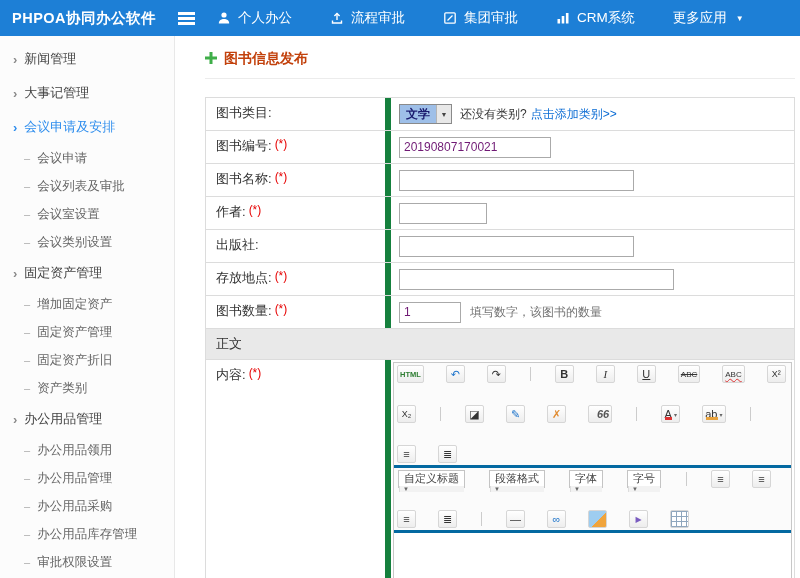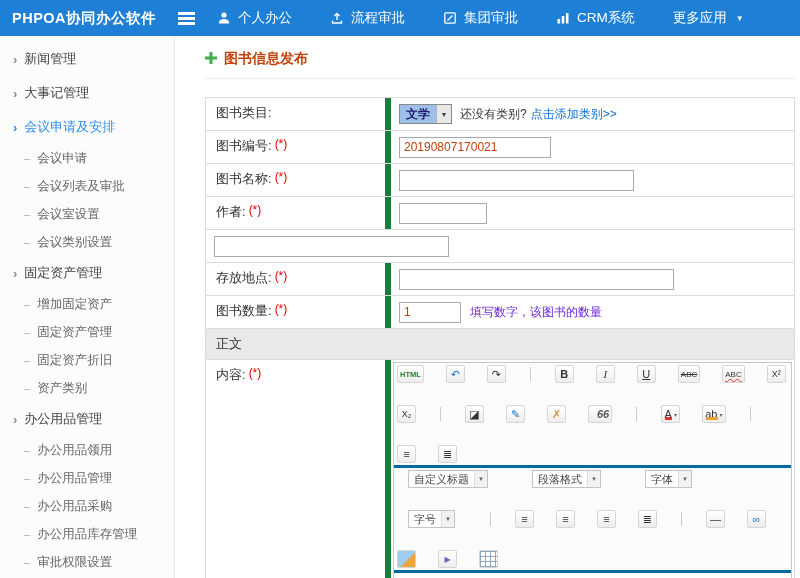--- a/index.html
+++ b/index.html
@@ -31,24 +31,24 @@
   .main { position:absolute; top:36px; left:176px; right:0; bottom:0; background:#fff; padding:6px 5px 0 29px; }
   .page-head { display:flex; align-items:center; gap:7px; padding:8px 0 10px; border-bottom:1px solid #ececec; margin-bottom:18px; }
   .page-title { font-size:14px; font-weight:bold; color:#c2410c; }
 
   
   .form { width:590px; border:1px solid #dcdcdc; border-bottom:none; background:#fff; }
   .form-row { display:flex; align-items:stretch; border-bottom:1px solid #dcdcdc; min-height:33px; }
   .form-label { flex:0 0 185px; width:185px; padding:6px 10px; border-right:6px solid #15803d; font-size:13px; color:#333; display:flex; align-items:flex-start; }
   .req { color:#e60000; margin-left:3px; font-size:12px; }
   .form-value { flex:1; padding:5px 8px; display:flex; align-items:center; font-size:12px; color:#333; }
-  .txt-input { border:1px solid #aaa; height:21px; font-size:12px; padding:0 4px; color:#c2410c; font-family:inherit; }
+  .txt-input { border:1px solid #aaa; height:21px; font-size:12px; padding:0 4px; color:#701a75; font-family:inherit; }
   .w-num { width:152px; } .w-name { width:235px; } .w-author { width:88px; }
   .w-pub { width:235px; } .w-loc { width:275px; } .w-qty { width:62px; }
-  .hint { color:#6d28d9; margin-left:9px; font-size:12px; }
+  .hint { color:#737373; margin-left:9px; font-size:12px; }
   .cat-select { display:inline-flex; align-items:stretch; border:1px solid #8a8a8a; height:20px; background:#fff; cursor:pointer;font-weight:bold; }
   .cat-text { background:#9ebfe8; color:#1a1a6e; font-size:12px; padding:2px 6px; display:flex; align-items:center; }
   .cat-arrow { width:15px; background:#e8e8e8; border-left:1px solid #b5b5b5; font-size:7px; color:#444; display:flex; align-items:center; justify-content:center; }
   .cat-hint { margin-left:8px; font-size:12px; color:#333; }
   .cat-link { margin-left:4px; font-size:12px; color:#0b6cd4; cursor:pointer; text-decoration:none; }
   .section-row { background:#e9e9e9; border-bottom:1px solid #dcdcdc; padding:6px 10px; font-size:13px; color:#333; }
   .content-row { height:233px; }
   .editor-cell { padding:2px; align-items:stretch; }
 
   
@@ -64,21 +64,21 @@
   .tb-btn.html { color:#2e7d32; font-size:7.5px; font-weight:bold; }
   .tb-btn.blue { color:#2277cc; }
   .tb-btn.orange { color:#e08a2e; }
   .tb-btn.purple { color:#7a5cc0; font-size:8px; }
   .tb-btn.quote { font-weight:bold; font-style:italic; color:#555;padding-left:8px; }
   .tb-btn.color-a::after, .tb-btn.color-hl::after { content:""; position:absolute; left:3px; right:7px; bottom:2px; height:3px; }
   .tb-btn.color-a::after { background:#d33; }
   .tb-btn.color-hl::after { background:#e8a23c; }
   .mini-caret { font-size:6px; margin-left:2px; color:#666; }
   .tb-sep { width:1px; height:14px; background:#ccc; margin:0 3px; }
-  .tb-select { display:inline-flex; align-items:center; border:1px solid #c4c4c4; background:#fff; height:18px; margin:1px 12px; font-size:11px; color:#444; cursor:pointer; }
+  .tb-select { display:inline-flex; align-items:center; border:1px solid #c4c4c4; background:#fff; height:18px; margin:1px 2px; font-size:11px; color:#444; cursor:pointer;flex-direction:column; }
   .tb-sel-label { padding:0 5px; white-space:nowrap; }
   .tb-caret { font-size:6px; color:#666; border-left:1px solid #ddd; padding:0 3px; align-self:stretch; display:flex; align-items:center; background:#f2f2f2; }
   .shape-img { background:linear-gradient(135deg,#9ecdf0 0 55%,#f0a43c 55% 100%); width:19px; }
   .shape-table { width:19px; background:repeating-linear-gradient(0deg,#8fa6bd 0 1px,transparent 1px 5px),repeating-linear-gradient(90deg,#8fa6bd 0 1px,transparent 1px 5px),#fff; }
   .editor-body { flex:1; background:#fff; min-height:150px; }
 </style>
 </head>
 <body>
 
 <div class="screen">
@@ -259,20 +259,23 @@
         <div class="form-label">
           <span>作者:</span>
           <span class="req">(*)</span>
         </div>
         <div class="form-value">
           <input class="txt-input w-author" type="text" value="" style="">
         </div>
       </div>
 
       <div class="form-row">
+        <div class="form-label">
+          <span>出版社:</span>
+        </div>
         <div class="form-value">
           <input class="txt-input w-pub" type="text" value="" style="">
         </div>
       </div>
 
       <div class="form-row">
         <div class="form-label">
           <span>存放地点:</span>
           <span class="req">(*)</span>
         </div>

